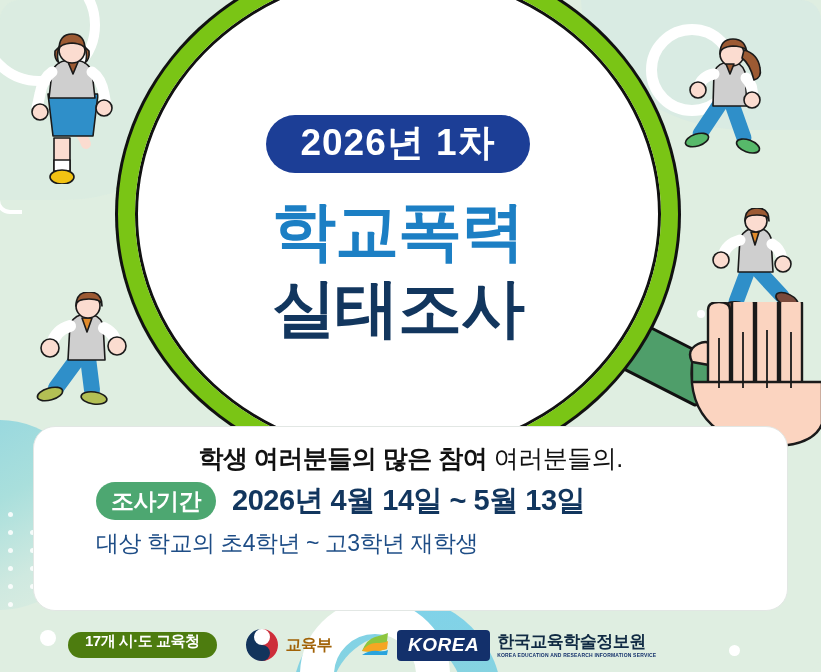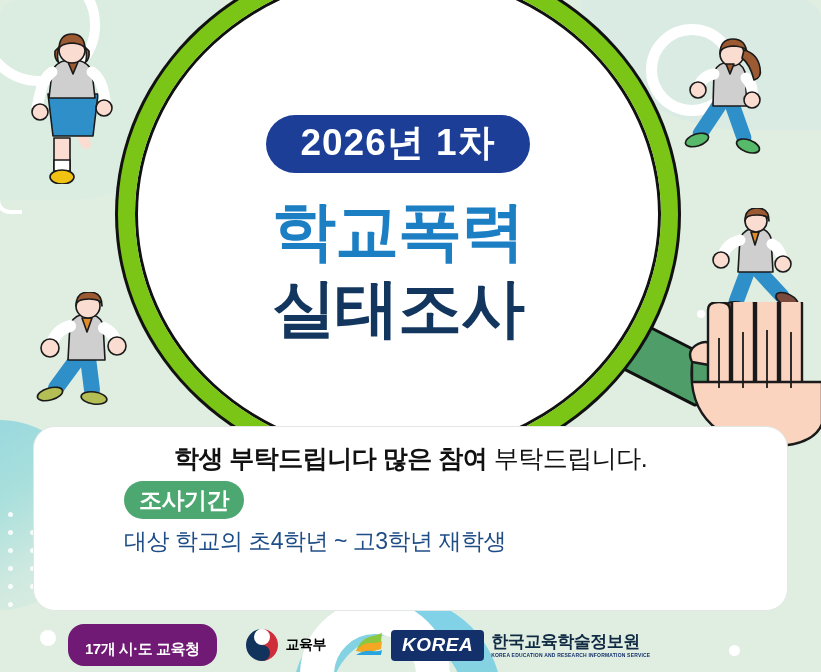--- a/index.html
+++ b/index.html
@@ -119,21 +119,21 @@
     padding:16px 0 0;
   }
   .panel-lead {
     text-align:center; font-size:25px; color:#111; line-height:1.25;
     letter-spacing:-.5px; white-space:nowrap; margin-bottom:7px;
   }
   .panel-lead .bold { font-weight:800; }
   .panel-lead .reg  { font-weight:400; }
   .row {
     display:flex; align-items:center; gap:16px;
-    padding-left:90px; margin-top:7px;
+    padding-left:62px; margin-top:7px;
   }
   .pill {
     background:#4da771; color:#ffffff; border-radius:22px;
     min-width:120px; height:38px;
     display:flex; align-items:center; justify-content:center;
     font-size:23px; font-weight:700; letter-spacing:-.5px;
     white-space:nowrap; padding:0 14px;
   }
   .pill.spaced { letter-spacing:14px; text-indent:14px; }
   .row-value-dark {
@@ -145,27 +145,27 @@
     letter-spacing:-.5px; white-space:nowrap;
   }
 
   
   .footer {
     position:absolute; left:0; top:618px; width:821px; height:54px;
     display:flex; align-items:center; z-index:8;
     padding-left:68px; gap:0;
   }
   .f-pill {
-    background:#701a75; color:#fff; border-radius:16px;
-    padding:16px 17px 7px; font-size:15px; font-weight:700;
+    background:#4d7c0f; color:#fff; border-radius:16px;
+    padding:0 17px 7px; font-size:15px; font-weight:700;
     letter-spacing:-.5px; white-space:nowrap;
   }
   .f-item { display:flex; align-items:center; gap:7px; white-space:nowrap; }
   .f-moe { margin-left:28px; }
-  .f-label-gray { font-size:14px; font-weight:700; color:#000000; letter-spacing:-.5px; }
+  .f-label-gray { font-size:16px; font-weight:700; color:#a16207; letter-spacing:-.5px; }
   .f-label-dark { font-size:17px; font-weight:700; color:#102a43; letter-spacing:-.5px; }
   .f-nypi { margin-left:27px; }
   .f-keris { margin-left:28px; }
   .keris-box {
     background:#13306b; color:#ffffff; border-radius:4px;
     padding:4px 11px 5px; font-size:19px; font-weight:800;
     font-style:italic; letter-spacing:.5px;
   }
   .keris-text { display:flex; flex-direction:column; line-height:1; gap:3px; }
   .keris-sub {
@@ -303,25 +303,26 @@
       <path d="M33 36 v50"></path>
         <path d="M57 30 v56"></path>
         <path d="M81 28 v58"></path>
         <path d="M105 30 v56"></path>
     </g>
   </svg>
   <div class="small-dot-hand"></div>
 
   <div class="panel">
     <div class="panel-lead">
-      <span class="bold">학생 부탁드립니다 많은 참여</span><span class="reg"> 부탁드립니다.</span>
+      <span class="bold">학생 여러분들의 많은 참여</span><span class="reg"> 여러분들의.</span>
     </div>
 
     <div class="row">
       <div class="pill">조사기간</div>
+      <div class="row-value-dark">2026년 4월 14일 ~ 5월 13일</div>
     </div>
 
     <div class="row">
       <div class="row-value-blue">대상 학교의 초4학년 ~ 고3학년 재학생</div>
     </div>
   </div>
 
   <div class="footer">
 
     <div class="f-pill">17개 시·도 교육청</div>

